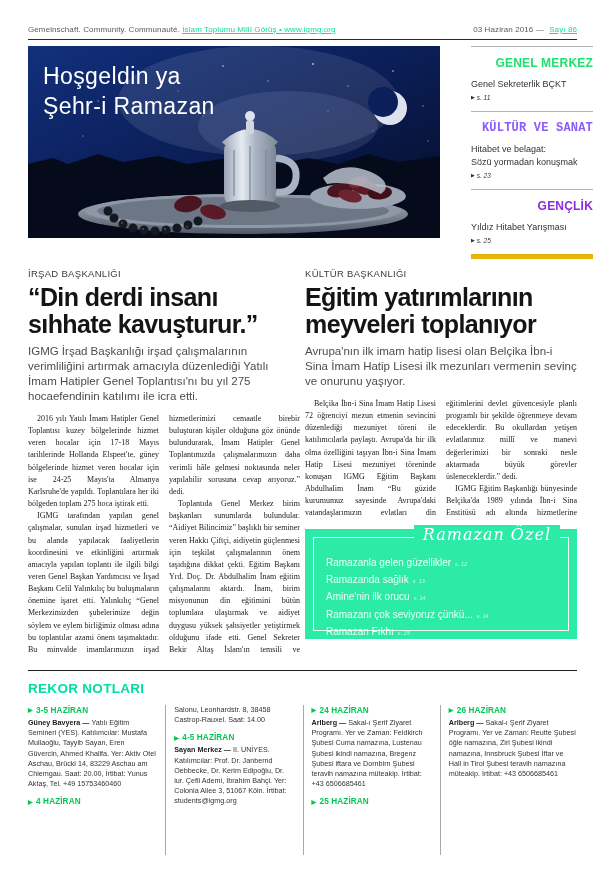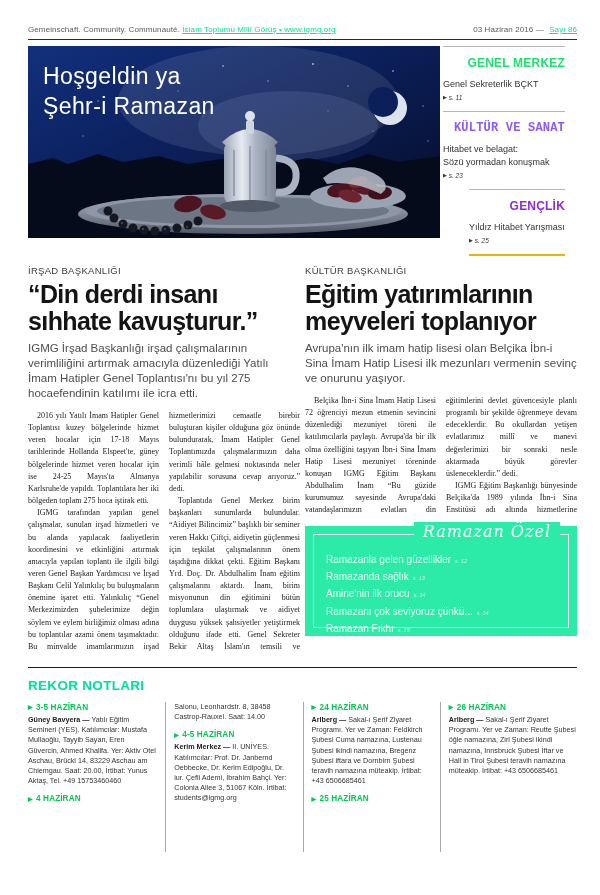--- a/index.html
+++ b/index.html
@@ -19,28 +19,28 @@
   
   .header{display:flex;justify-content:space-between;align-items:flex-start;height:96px;margin-top:4px;}
   .logo{font-size:74px;font-weight:bold;color:#00e2a2;letter-spacing:-3px;line-height:84px;margin-left:-4px;}
   .redbox{display:block;width:122px;box-sizing:border-box;background:#e83517;color:#fff;
     padding:7px 8px 6px;margin-top:4px;text-decoration:none;}
   .red-eyebrow{font-size:9.5px;letter-spacing:.2px;}
   .red-title{font-size:10.5px;font-weight:bold;line-height:1.28;margin-top:2px;letter-spacing:.1px;}
   .page-ref{font-size:6.5px;font-style:italic;margin-top:3px;}
   .page-ref .arrow{font-style:normal;font-size:5px;vertical-align:1px;}
   
-  .main{display:grid;grid-template-columns:412px 122px;column-gap:3px;margin-top:6px;}
+  .main{display:grid;grid-template-columns:412px 122px;column-gap:31px;margin-top:6px;}
   .hero{position:relative;height:192px;background:#0b1b45;overflow:hidden;}
   .hero svg{display:block;width:100%;height:100%;}
   .hero-title{position:absolute;left:15px;top:16px;color:#ffffff;font-size:23px;
     line-height:1.3;letter-spacing:.4px;font-weight:normal;}
   .sidebar{display:flex;flex-direction:column;}
   .side-sec{border-top:1px solid #b5b5b5;padding:9px 0 10px;}
-  .side-sec:last-child{border-bottom:2px solid #eab308;flex:1;margin-left:26px;}
+  .side-sec:last-child{border-bottom:5px solid #eab308;flex:1;}
   .side-title{font-size:12px;font-weight:bold;letter-spacing:.2px;text-align:right;}
   .t-green{color:#1fe06e;}
   .t-orange{color:#8b5cf6;font-family:Liberation Mono, monospace;}
   .t-purple{color:#8e2be0;}
   .side-item{font-size:9px;color:#333;margin-top:8px;line-height:1.45;white-space:pre-line;}
   .side-ref{color:#333;}
   
   .articles{display:grid;grid-template-columns:272px 272px;column-gap:5px;margin-top:9px;}
   .kicker{font-size:9.5px;color:#3c3c3c;letter-spacing:.3px;}
   .headline{font-size:25px;font-weight:bold;color:#141414;line-height:1.06;
@@ -260,21 +260,21 @@
     <div class="acol">
       <div class="adate"><span class="arrow">▶</span> <span>3-5 HAZİRAN</span></div>
       <p class="aentry"><b>Güney Bavyera —</b> <span>Yatılı Eğitim Semineri (YES). Katılımcılar: Mustafa Mullaoğlu, Tayyib Sayan, Eren Güvercin, Ahmed Khalifa. Yer: Aktiv Otel Aschau, Brückl 14, 83229 Aschau am Chiemgau. Saat: 20.00, İrtibat: Yunus Aktaş, Tel. +49 15753460460</span></p>
       <div class="adate"><span class="arrow">▶</span> <span>4 HAZİRAN</span></div>
 
     </div>
 
     <div class="acol">
       <p class="aentry"><span>Salonu, Leonhardstr. 8, 38458 Castrop-Rauxel. Saat: 14.00</span></p>
       <div class="adate"><span class="arrow">▶</span> <span>4-5 HAZİRAN</span></div>
-      <p class="aentry"><b>Kerim Merkez —</b> <span>II. UNİYES. Katılımcılar: Prof. Dr. Janbernd Oebbecke, Dr. Kerim Edipoğlu, Dr. iur. Çefli Ademi, İbrahim Bahçi. Yer: Colonia Allee 3, 51067 Köln. İrtibat: students@igmg.org</span></p>
+      <p class="aentry"><b>Sayan Merkez —</b> <span>II. UNİYES. Katılımcılar: Prof. Dr. Janbernd Oebbecke, Dr. Kerim Edipoğlu, Dr. iur. Çefli Ademi, İbrahim Bahçi. Yer: Colonia Allee 3, 51067 Köln. İrtibat: students@igmg.org</span></p>
 
     </div>
 
     <div class="acol">
       <div class="adate"><span class="arrow">▶</span> <span>24 HAZİRAN</span></div>
       <p class="aentry"><b>Arlberg —</b> <span>Sakal-ı Şerif Ziyaret Programı. Yer ve Zaman: Feldkirch Şubesi Cuma namazına, Lustenau Şubesi ikindi namazına, Bregenz Şubesi iftara ve Dornbirn Şubesi teravih namazına müteakip. İrtibat: +43 6506685461</span></p>
       <div class="adate"><span class="arrow">▶</span> <span>25 HAZİRAN</span></div>
 
     </div>
 

